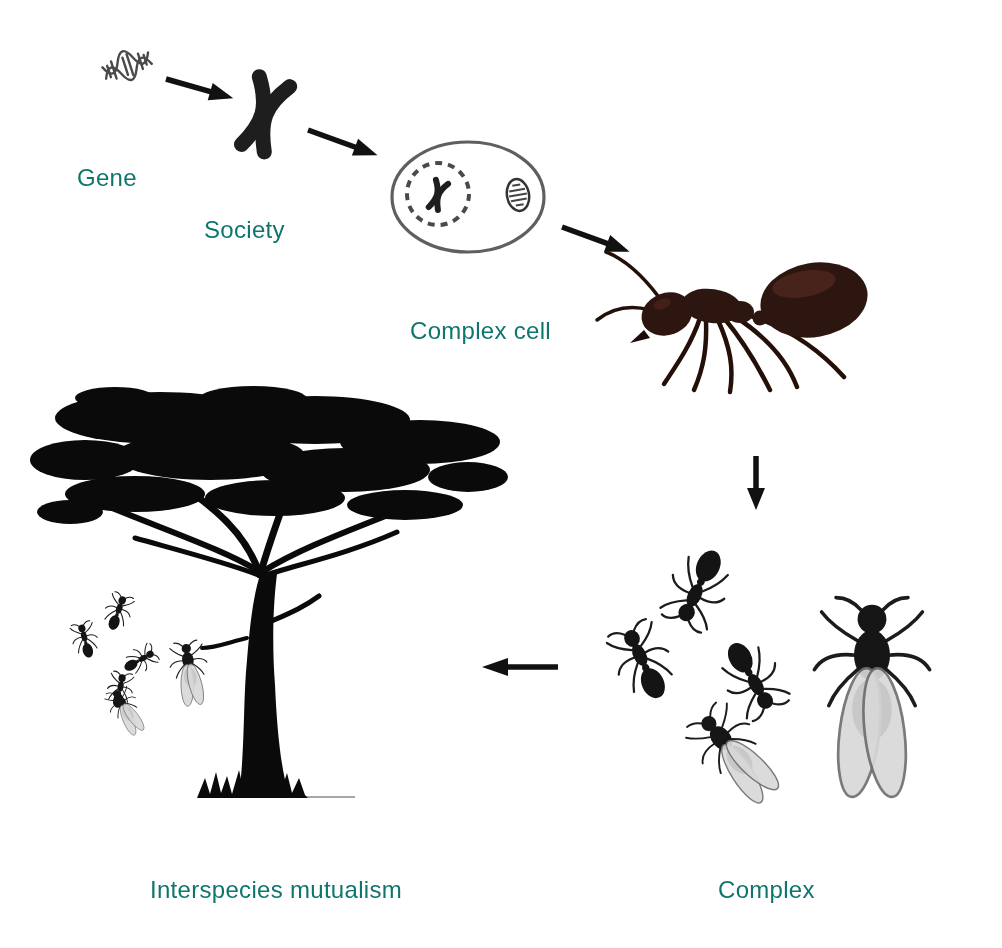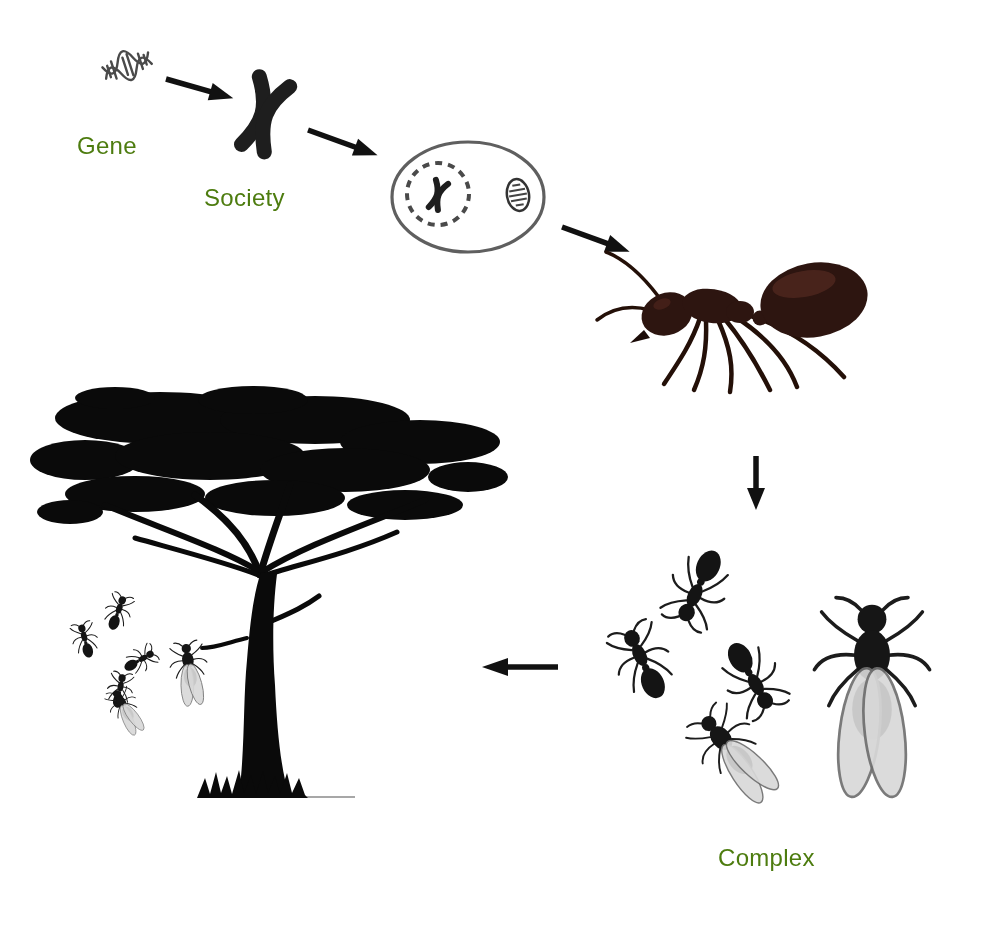--- a/index.html
+++ b/index.html
@@ -1,22 +1,23 @@
 <!DOCTYPE html>
 <html><head>
 <meta charset="utf-8">
 <style>
   html,body{margin:0;padding:0;background:#ffffff;}
   .canvas{
     position:relative;width:1002px;height:948px;background:#ffffff;
     font-family:"Liberation Sans","DejaVu Sans",sans-serif;overflow:hidden;
   }
   .label{
-    position:absolute;font-size:24px;color:#4d7c0f;white-space:nowrap;
+    position:absolute;font-size:24px;color:#0f766e;white-space:nowrap;
     letter-spacing:.3px;
+    margin-top:32px;
   }
   .icon{position:absolute;}
   .icon svg{display:block;overflow:visible;}
   .defs-holder{position:absolute;width:0;height:0;overflow:hidden;}
 </style>
 </head>
 <body>
 
 <div class="canvas">
 
@@ -118,20 +119,21 @@
         <g stroke="#444" stroke-width="2" fill="none">
           <line x1="-10" y1="-4" x2="-10" y2="4"></line>
           <line x1="-5" y1="-8" x2="-5" y2="8"></line>
           <line x1="0" y1="-9" x2="0" y2="9"></line>
           <line x1="5" y1="-8" x2="5" y2="8"></line>
           <line x1="10" y1="-4" x2="10" y2="4"></line>
         </g>
       </g>
     </svg>
   </div>
+  <div class="label" style="left:410px;top:285px;">Complex cell</div>
 
   <div class="icon" style="left:558px;top:215px;">
     <svg width="86" height="50" viewBox="0 0 86 50">
       <g transform="translate(4,12) rotate(20)">
         <line x1="0" y1="0" x2="50" y2="0" stroke="#111" stroke-width="5.5"></line>
         <polygon points="48,-9 72,0 48,9" fill="#111"></polygon>
       </g>
     </svg>
   </div>
 
@@ -225,14 +227,15 @@
   <div class="icon" style="left:58px;top:598px;">
     <svg width="170" height="145" viewBox="0 0 170 145">
       <use href="#worker-ant-shape" transform="translate(60,14) rotate(20) scale(0.62) translate(-22,-32)"></use>
       <use href="#worker-ant-shape" transform="translate(27,42) rotate(-15) scale(0.6) translate(-22,-32)"></use>
       <use href="#worker-ant-shape" transform="translate(82,62) rotate(60) scale(0.58) translate(-22,-32)"></use>
       <use href="#worker-ant-shape" transform="translate(62,92) rotate(10) scale(0.6) translate(-22,-32)"></use>
       <use href="#winged-ant-shape" transform="translate(132,77) rotate(-8) scale(0.58) translate(-38,-60)"></use>
       <use href="#winged-ant-shape" transform="translate(69,114) rotate(-30) scale(0.45) translate(-38,-60)"></use>
     </svg>
   </div>
+  <div class="label" style="left:150px;top:844px;">Interspecies mutualism</div>
 
 </div>
 
 </body></html>

